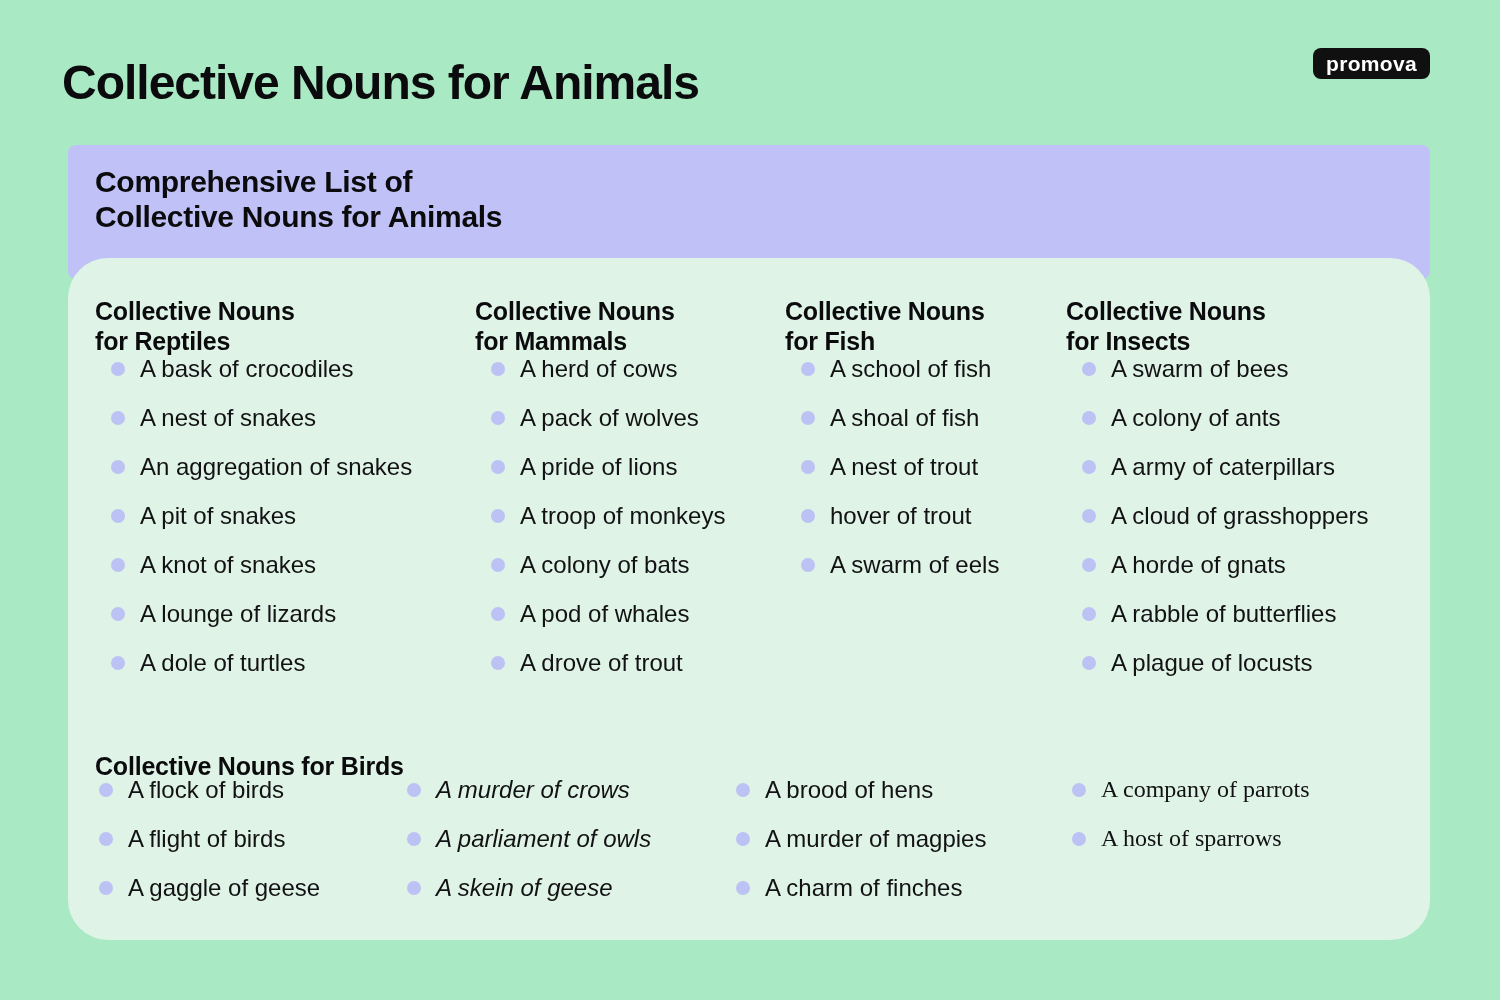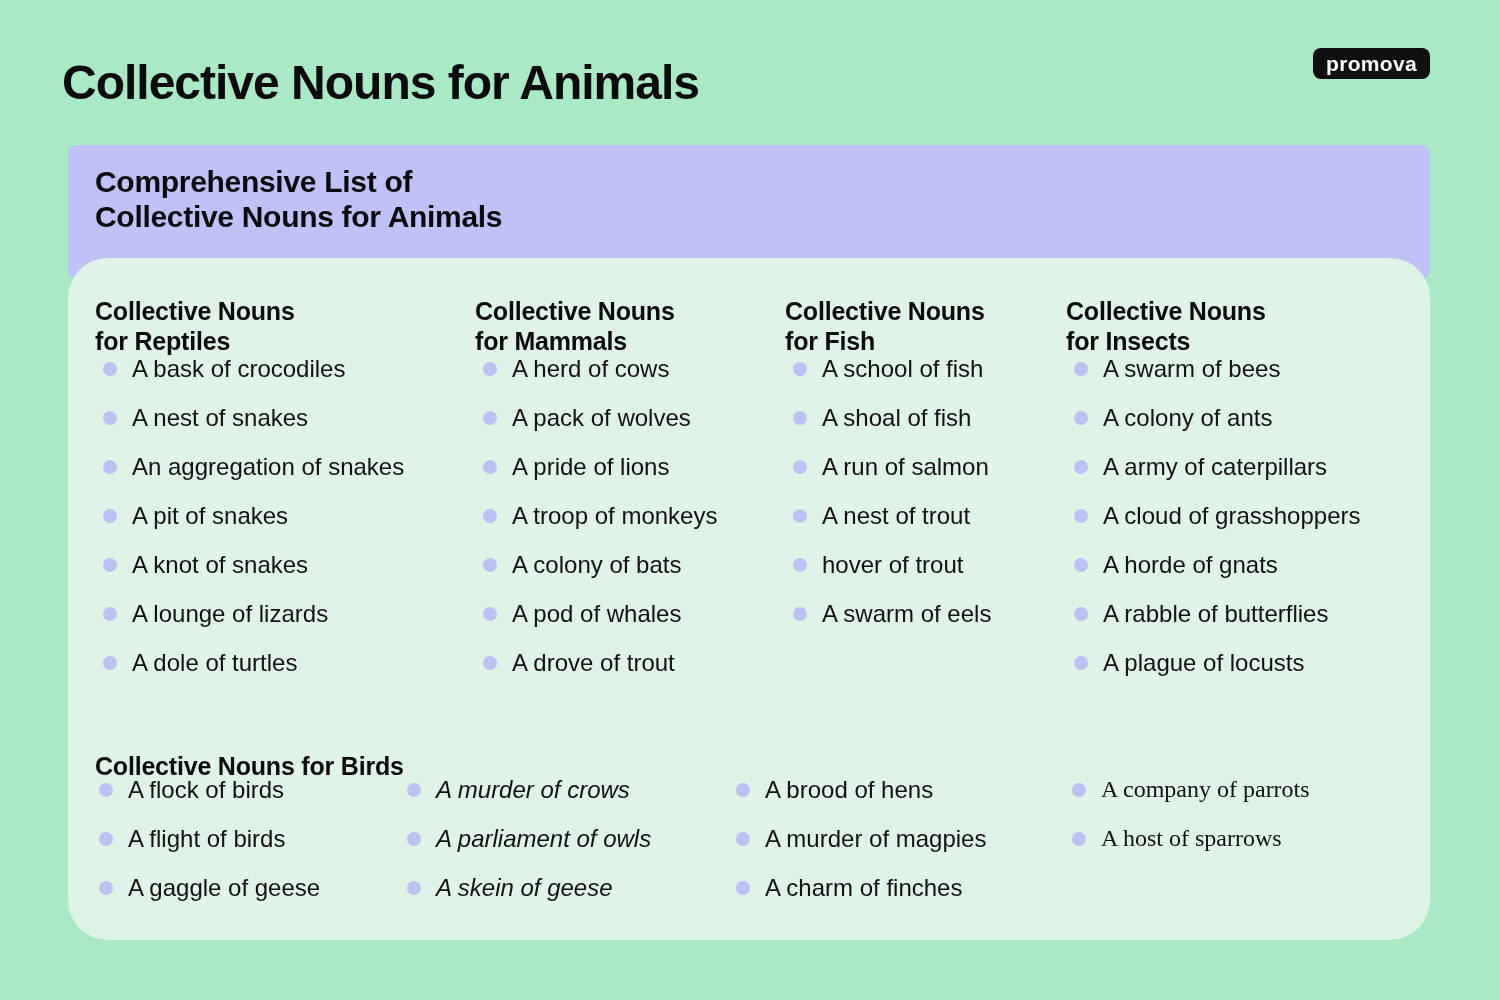--- a/index.html
+++ b/index.html
@@ -65,21 +65,21 @@
     line-height: 30px;
     font-weight: 800;
     letter-spacing: -0.2px;
     color: #0B0B0D;
     margin-top: 24px;
   }
   .col ul, ul.bird-col {
     list-style: none;
     position: absolute;
   }
-  .col ul { top: 72px; left: 4px; }
+  .col ul { top: 72px; left: 12px; }
 
   li.item {
     height: 49px;
     display: flex;
     align-items: center;
     white-space: nowrap;
     font-size: 24px;
     color: #121214;
   }
   .dot {
@@ -194,24 +194,20 @@
         <li class="item">
             <span class="dot"></span>
             <span>A school of fish</span>
           </li>
         <li class="item">
             <span class="dot"></span>
             <span>A shoal of fish</span>
           </li>
         <li class="item">
             <span class="dot"></span>
-            <span>A run of salmon</span>
-          </li>
-        <li class="item">
-            <span class="dot"></span>
             <span>A nest of trout</span>
           </li>
         <li class="item">
             <span class="dot"></span>
             <span>hover of trout</span>
           </li>
         <li class="item">
             <span class="dot"></span>
             <span>A swarm of eels</span>
           </li>

